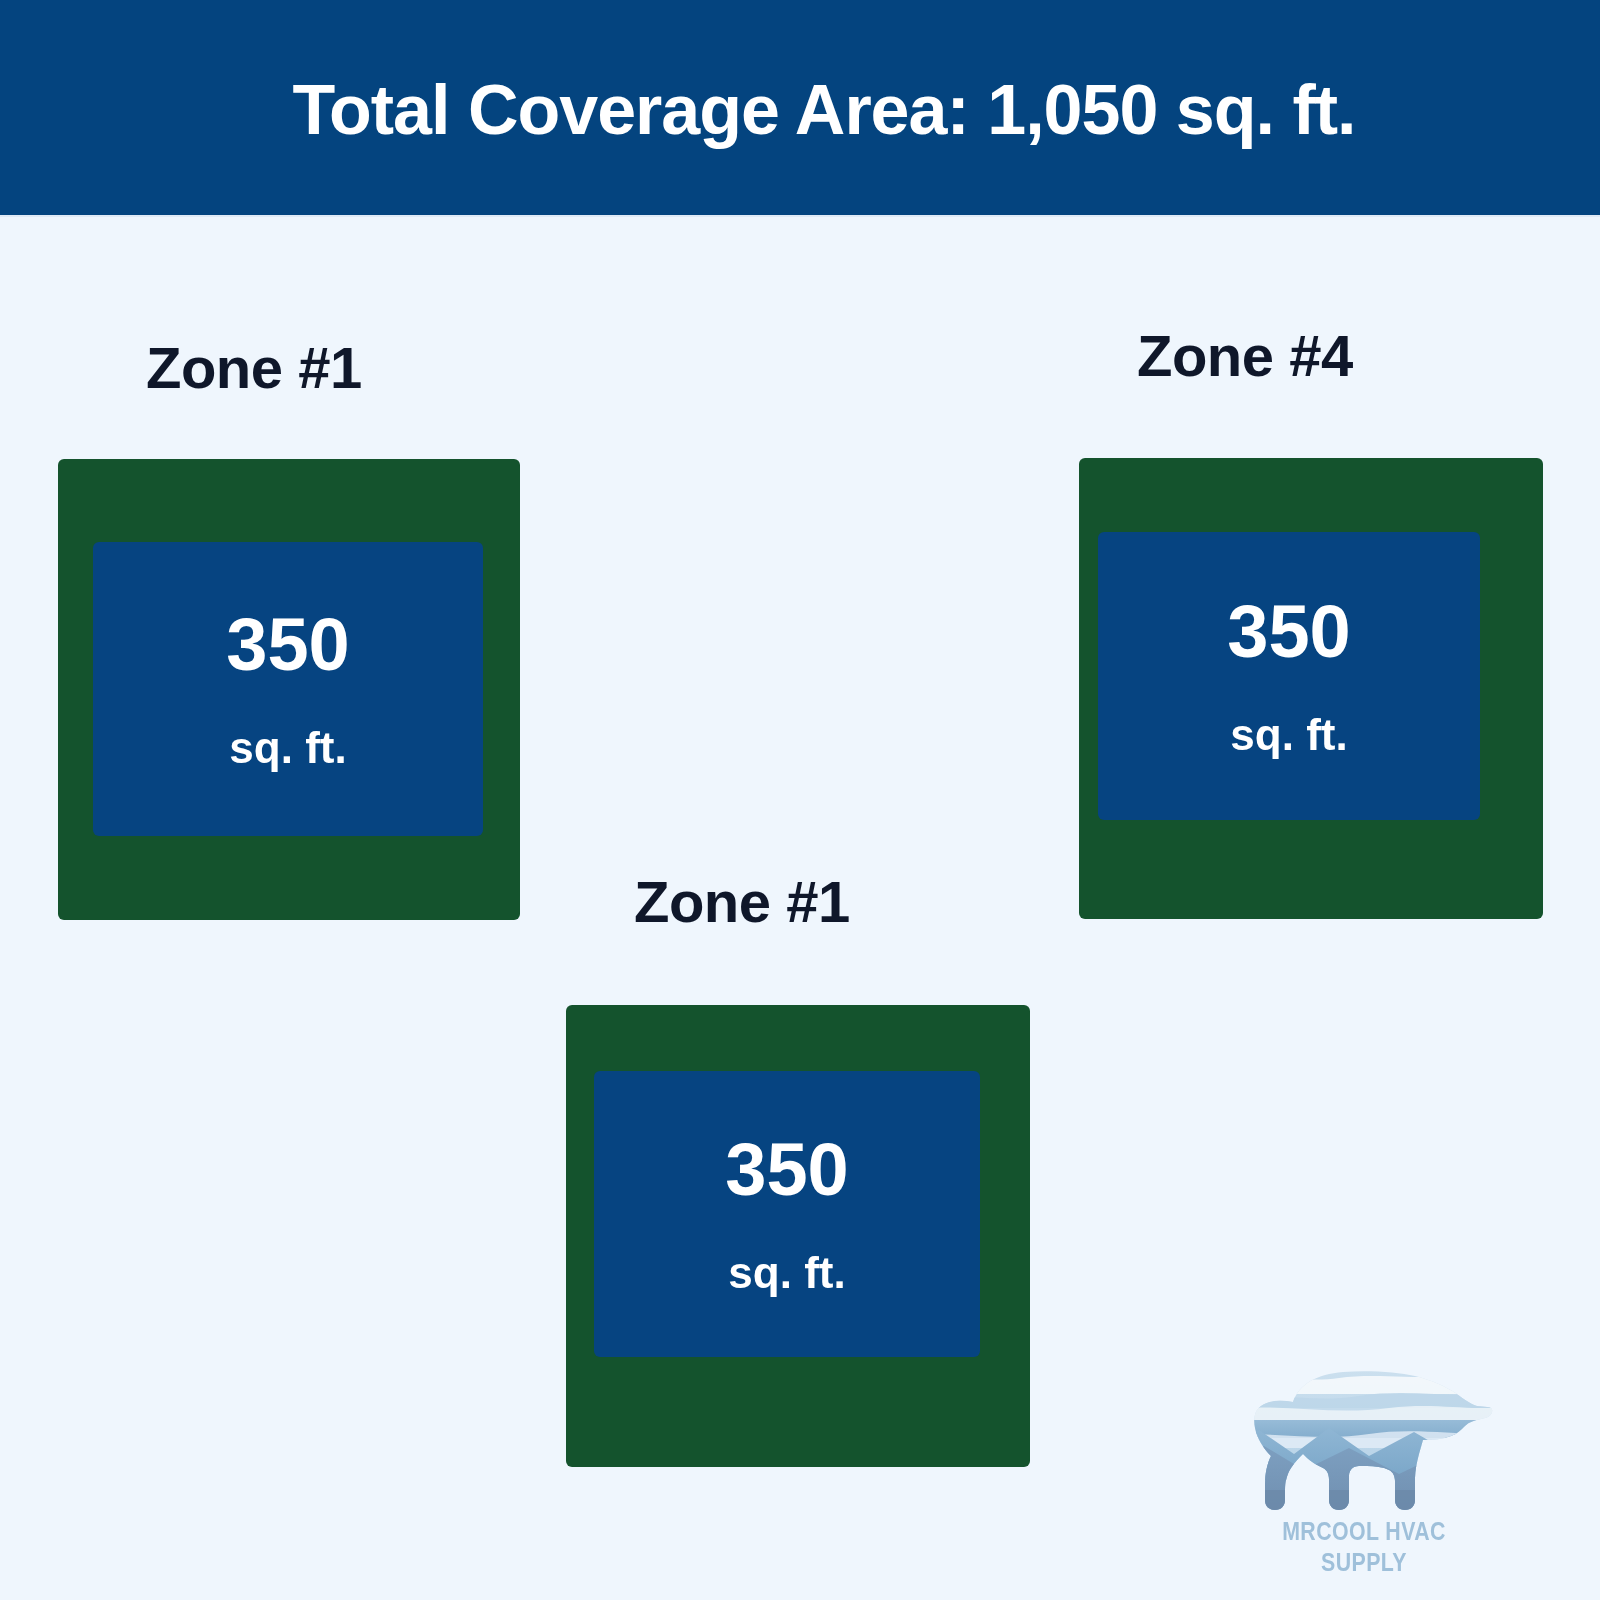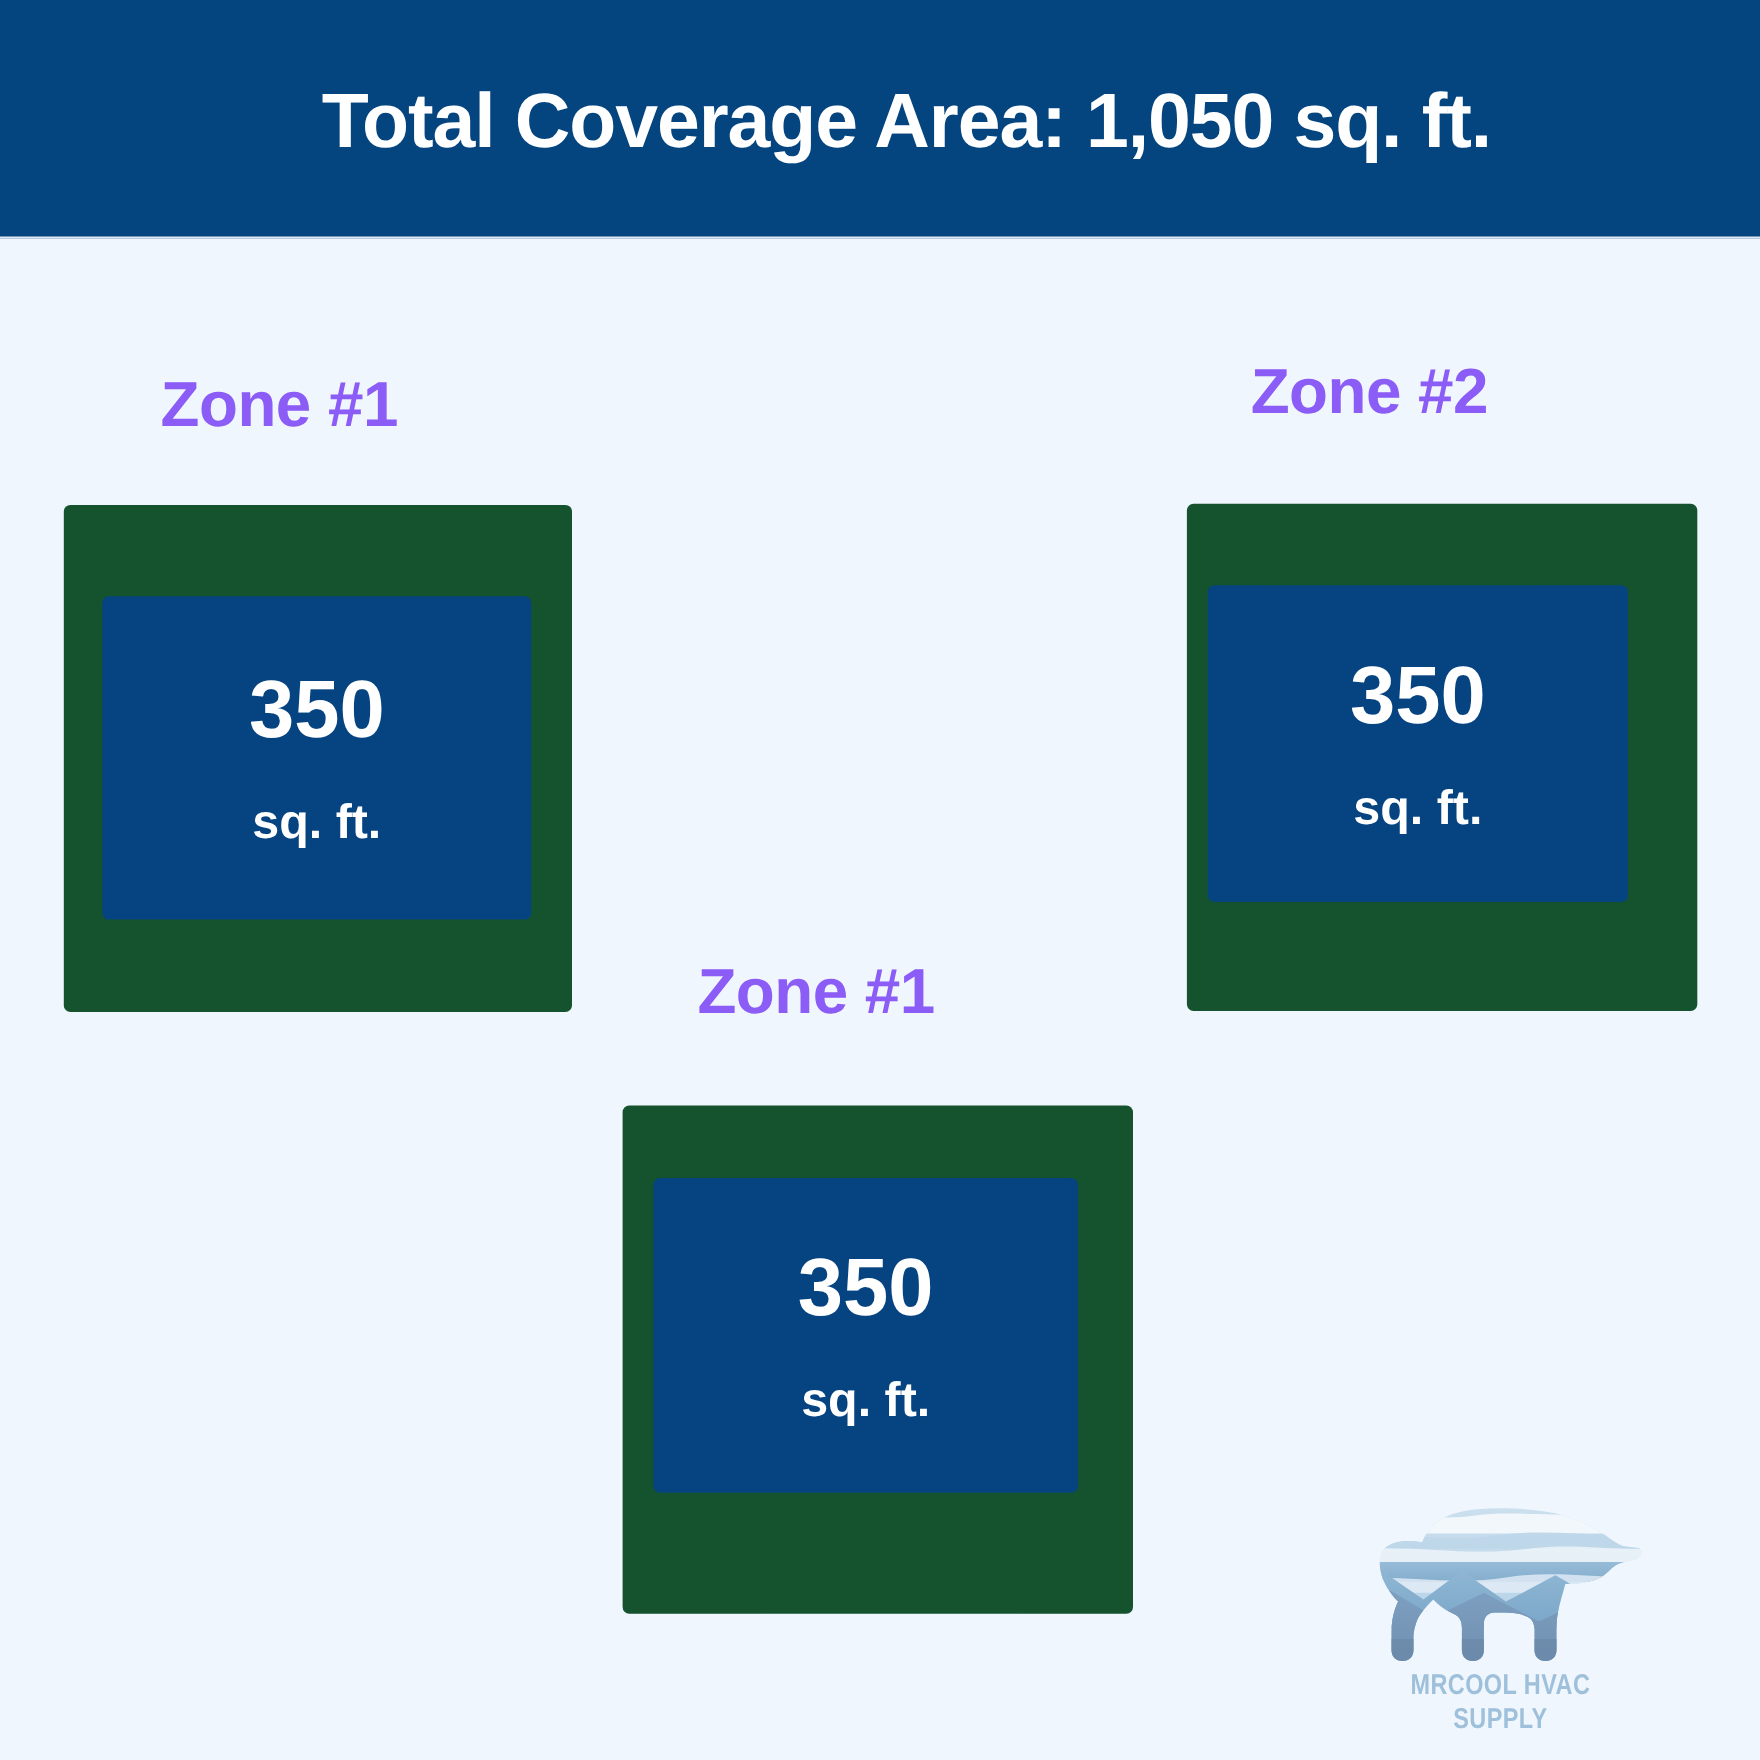--- a/index.html
+++ b/index.html
@@ -36,21 +36,21 @@
     font-size: 70px;
     font-weight: 700;
     letter-spacing: -1px;
     white-space: nowrap;
     line-height: 1;
     padding-top: 4px;
   }
 
   .zone-label {
     position: absolute;
-    color: #8b5cf6;
+    color: #0f172a;
     font-size: 58px;
     font-weight: 700;
     letter-spacing: -0.5px;
     white-space: nowrap;
     line-height: 1;
   }
 
   .zone-outer {
     position: absolute;
     background: #14532d;
@@ -140,21 +140,21 @@
 
 <div id="zone-1-label" class="zone-label">Zone #1</div>
 
 <div id="zone-1-outer" class="zone-outer">
   <div id="zone-1-inner" class="zone-inner" style="left:35px; top:83px;">
     <span class="zone-value">350</span>
     <span class="zone-unit">sq. ft.</span>
   </div>
 </div>
 
-<div id="zone-2-label" class="zone-label">Zone #2</div>
+<div id="zone-2-label" class="zone-label">Zone #4</div>
 
 <div id="zone-2-outer" class="zone-outer">
   <div id="zone-2-inner" class="zone-inner" style="left:19px; top:74px;">
     <span class="zone-value">350</span>
     <span class="zone-unit">sq. ft.</span>
   </div>
 </div>
 
 <div id="zone-3-label" class="zone-label">Zone #1</div>
 

